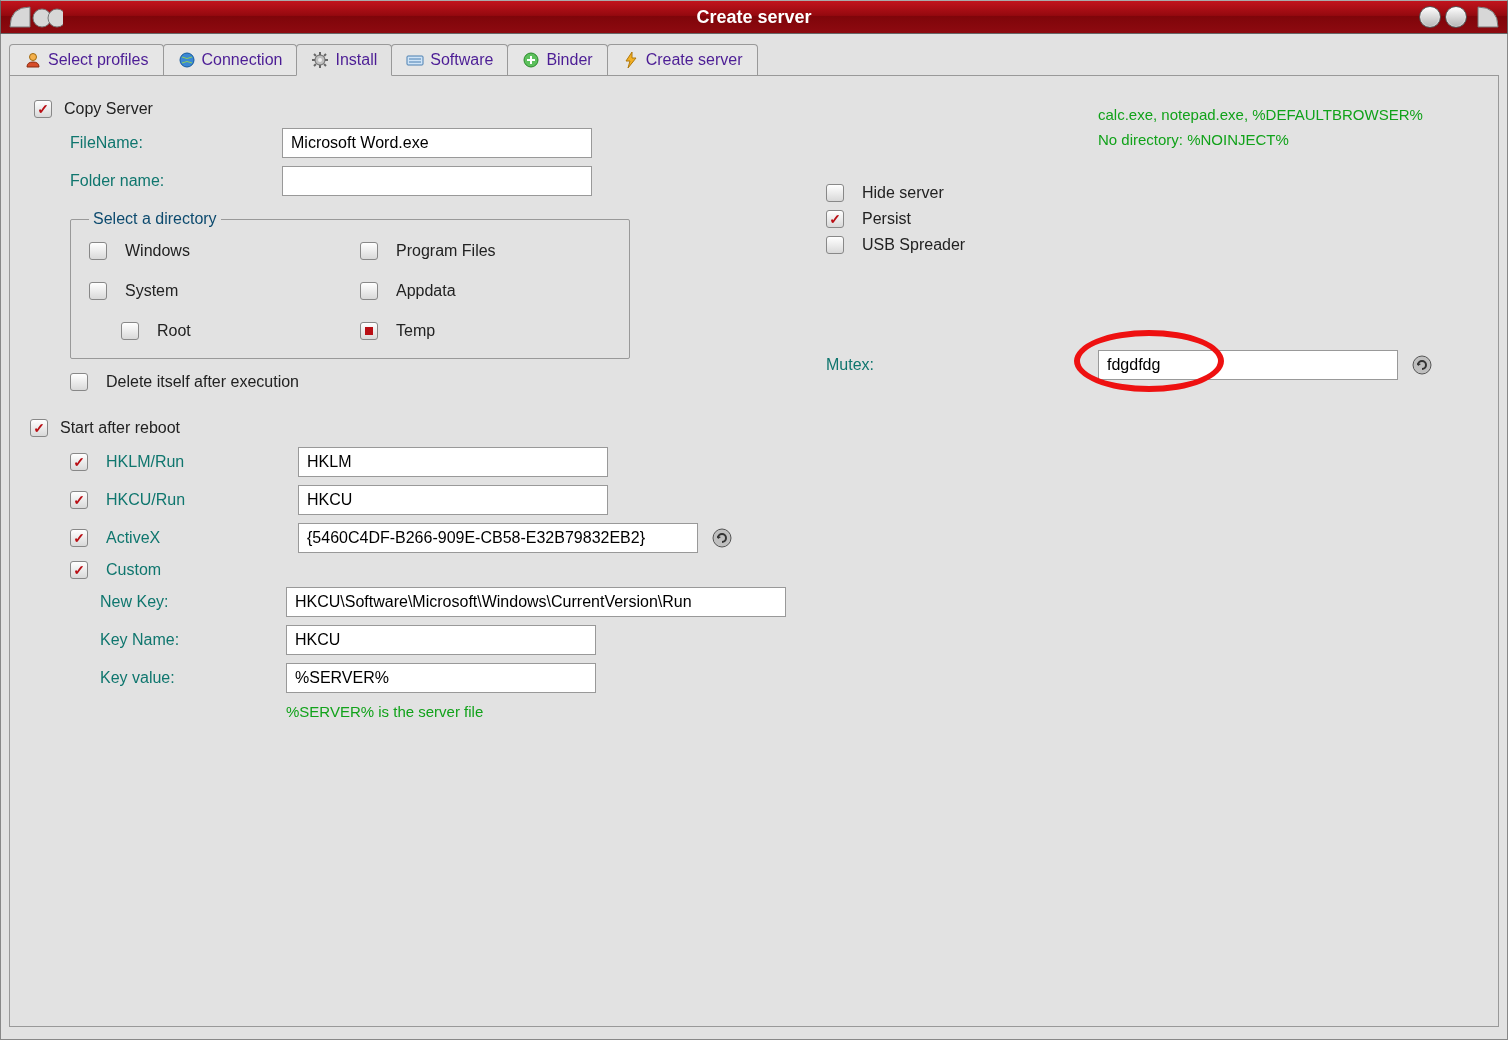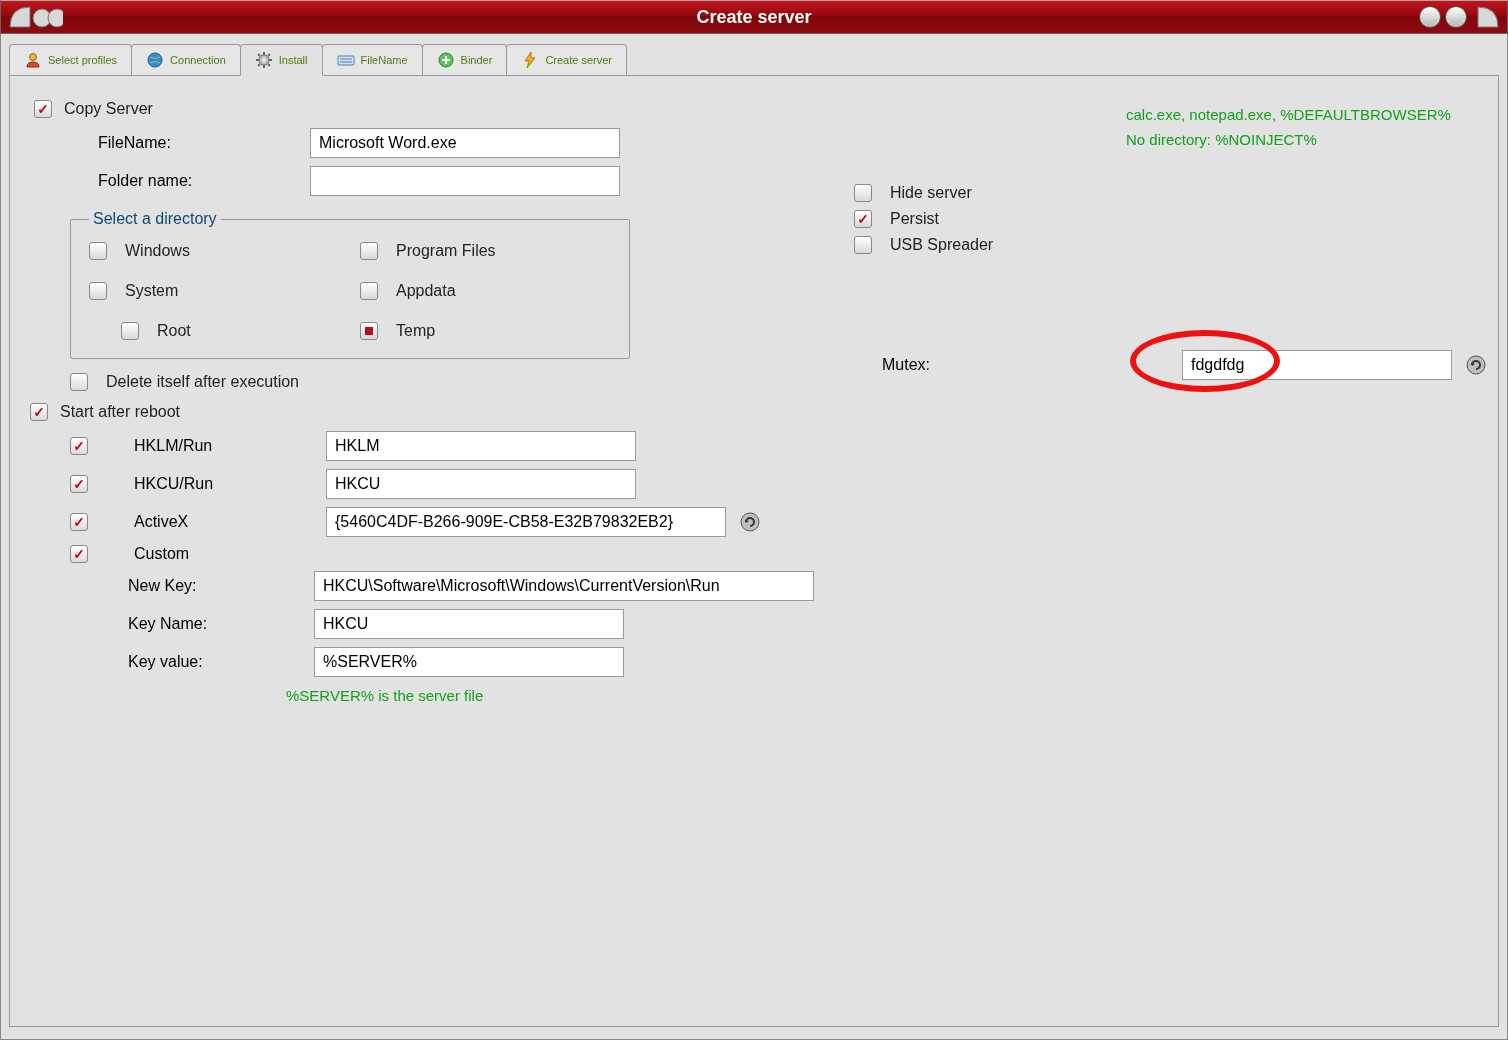--- a/index.html
+++ b/index.html
@@ -74,22 +74,22 @@
     display: flex;
     align-items: center;
     gap: 6px;
     padding: 6px 14px;
     background: #e6e6e6;
     border: 1px solid #999;
     border-bottom: none;
     border-top-left-radius: 4px;
     border-top-right-radius: 4px;
     margin-right: -1px;
-    color: #4d7c0f;
-    font-size: 11px;
+    color: #4c1d95;
+    font-size: 16px;
     cursor: pointer;
   }
   .tab.active {
     background: #e2e2e2;
     position: relative;
     top: 1px;
     border-bottom: 1px solid #e2e2e2;
     font-weight: normal;
   }
   .tab .icon { width:18px; height:18px; }
@@ -101,21 +101,21 @@
     border-top: none;
     padding: 24px 24px 24px 24px;
     display: flex;
     gap: 40px;
   }
   .col-left { flex: 0 0 680px; }
   .col-right { flex: 1; }
 
   
   .row { display:flex; align-items:center; margin: 8px 0; gap: 12px; }
-  .row .lbl { font-size:16px; color:#000000;margin-left:28px; }
+  .row .lbl { font-size:16px; color:#0f766e; }
 
   
   .group-indent { margin-left: 36px; }
 
   
   .chk {
     width: 18px; height: 18px;
     border: 1px solid #888;
     border-radius: 3px;
     background: linear-gradient(to bottom, #fff, #d9d9d9);
@@ -254,21 +254,21 @@
             </g>
           </svg>
         <span>Install</span>
       </div>
       <div class="tab">
         <svg class="icon" viewBox="0 0 18 18">
             <rect x="1" y="5" width="16" height="9" rx="1" fill="#cfe4f7" stroke="#4b7fb0"></rect>
             <line x1="3" y1="8" x2="15" y2="8" stroke="#4b7fb0"></line>
             <line x1="3" y1="11" x2="15" y2="11" stroke="#4b7fb0"></line>
           </svg>
-        <span>FileName</span>
+        <span>Software</span>
       </div>
       <div class="tab">
         <svg class="icon" viewBox="0 0 18 18">
             <circle cx="9" cy="9" r="7" fill="#5cc05c" stroke="#2a8a2a"></circle>
             <path d="M9 5 V13 M5 9 H13" stroke="#fff" stroke-width="2"></path>
           </svg>
         <span>Binder</span>
       </div>
       <div class="tab">
         <svg class="icon" viewBox="0 0 18 18">
@@ -326,21 +326,21 @@
               </div>
             </div>
           </fieldset>
 
           <div class="row">
             <span class="chk"></span>
             <span>Delete itself after execution</span>
           </div>
         </div>
 
-        <div class="section-chk" style="margin-top:12px; margin-left:-12px;padding-left:8px;">
+        <div class="section-chk" style="margin-top:28px; margin-left:-12px;padding-left:8px;">
           <span class="chk checked"></span>
           <span>Start after reboot</span>
         </div>
 
         <div class="group-indent">
           <div class="row">
             <span class="chk checked"></span>
             <span class="lbl" style="width:180px;">HKLM/Run</span>
             <input type="text" class="field" style="width: 310px;" value="HKLM">
           </div>
@@ -405,21 +405,21 @@
         <div class="row">
           <span class="chk"></span>
           <span>USB Spreader</span>
         </div>
 
         <div style="height:80px;"></div>
 
         <div class="row" style="align-items:center;">
           <span class="lbl" style="width:260px;">Mutex:</span>
           <span style="position:relative; display:inline-block;">
-            <input type="text" class="field" style="width: 270px; margin-left: 28px;" value="fdgdfdg">
+            <input type="text" class="field" style="width: 300px;" value="fdgdfdg">
             <span class="ellipse-mark" style="left:-24px; top:-20px; width:150px; height:62px;"></span>
           </span>
           <span class="refresh-btn">
             <svg width="22" height="22" viewBox="0 0 22 22">
                 <circle cx="11" cy="11" r="9" fill="#bfbfbf" stroke="#555"></circle>
                 <path d="M7 11 A4 4 0 1 1 11 15" fill="none" stroke="#333" stroke-width="2"></path>
                 <path d="M6 9 L7 12 L10 10 Z" fill="#333"></path>
               </svg>
           </span>
         </div>

